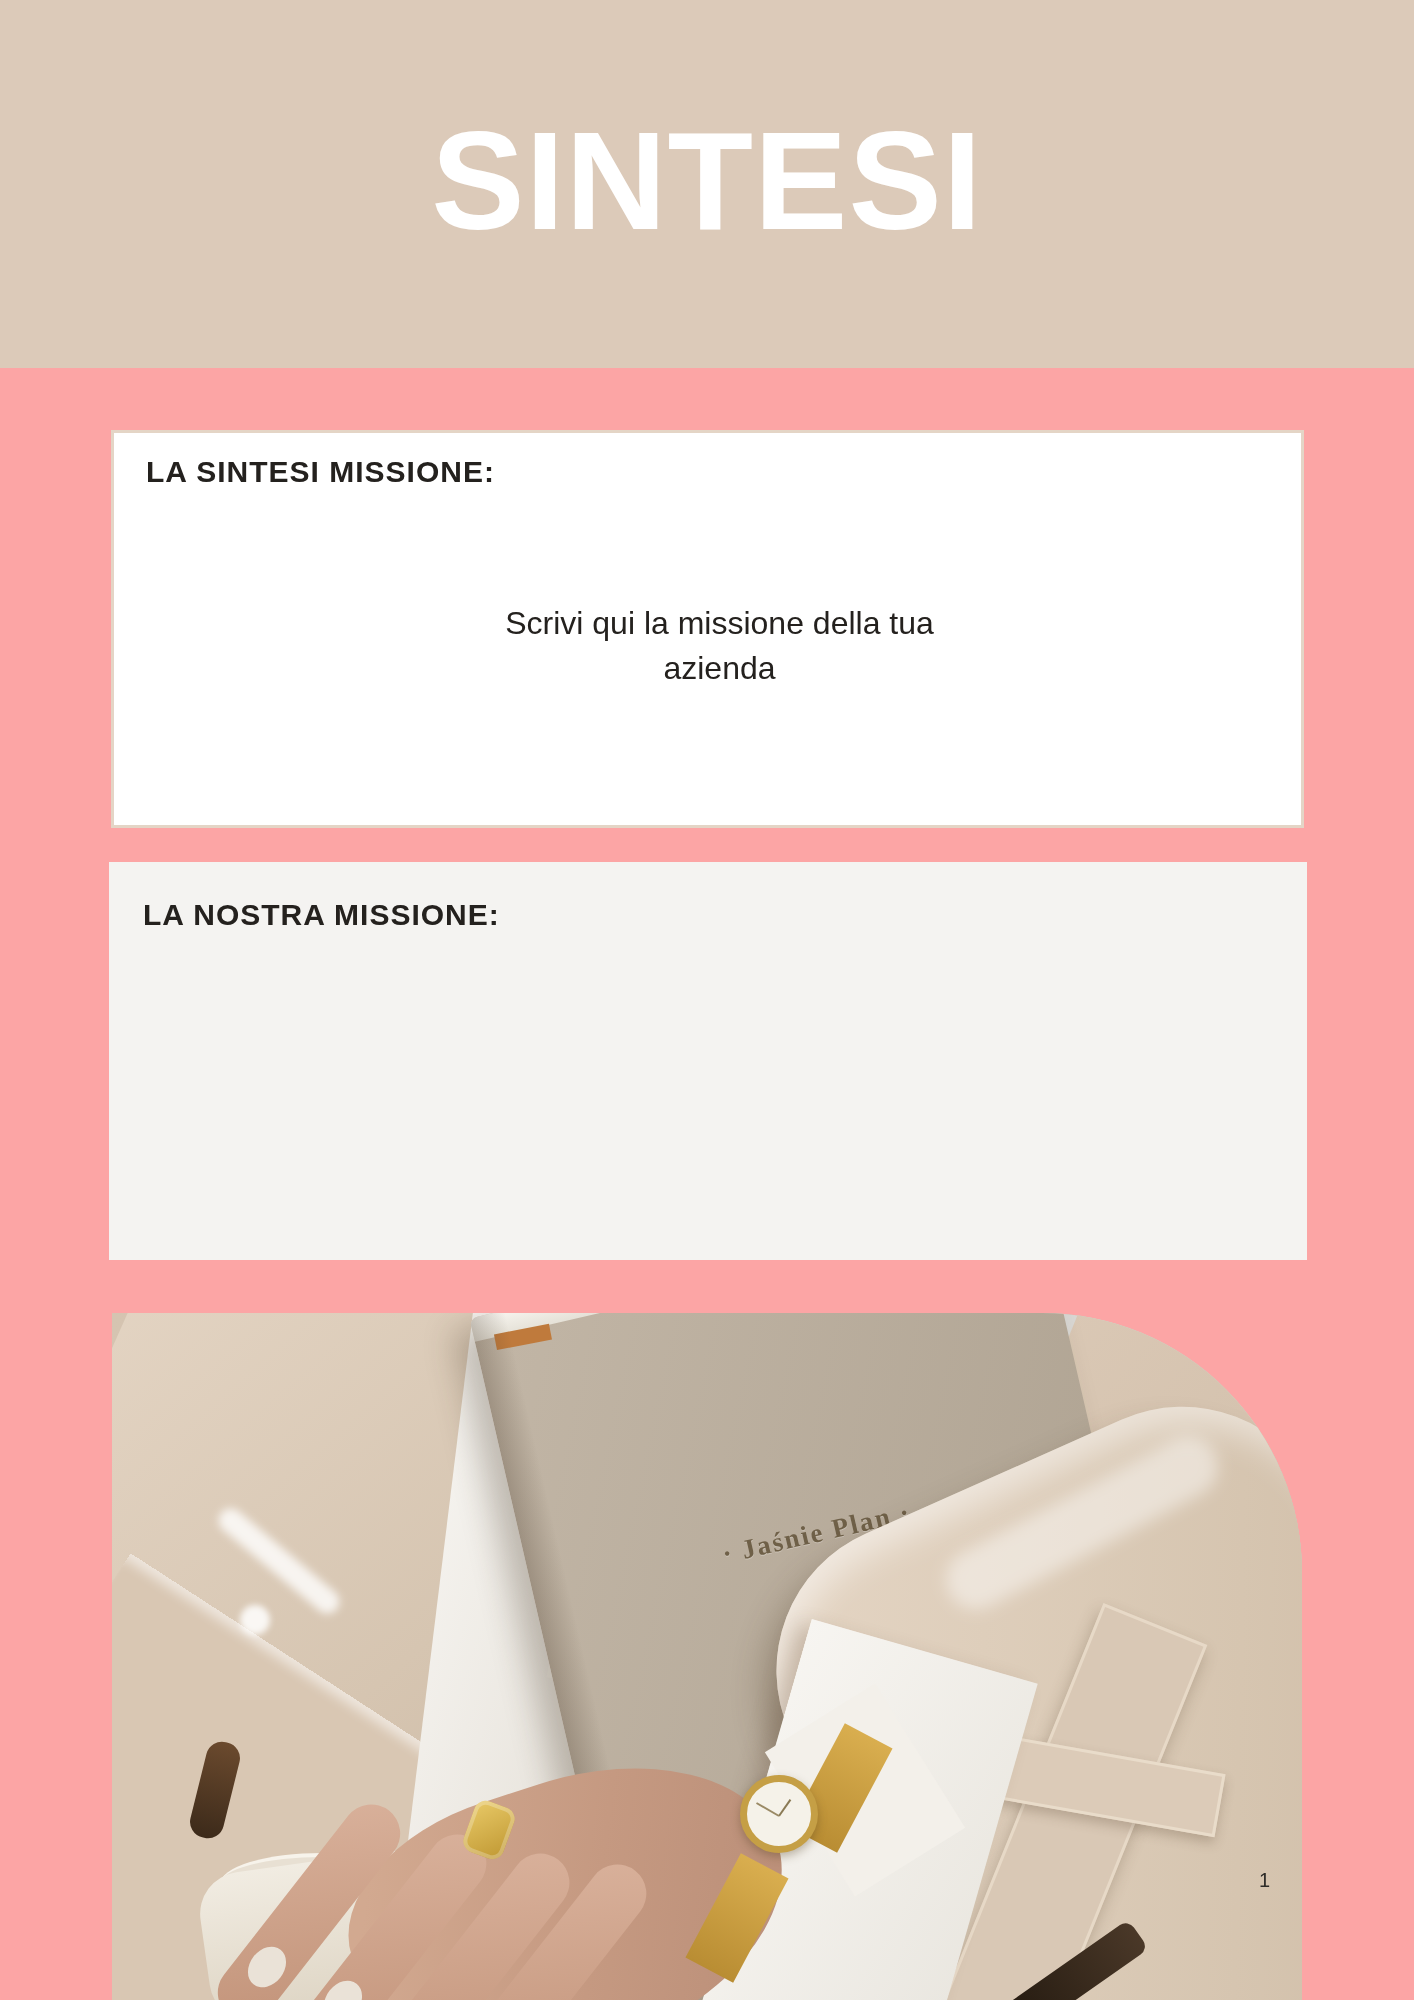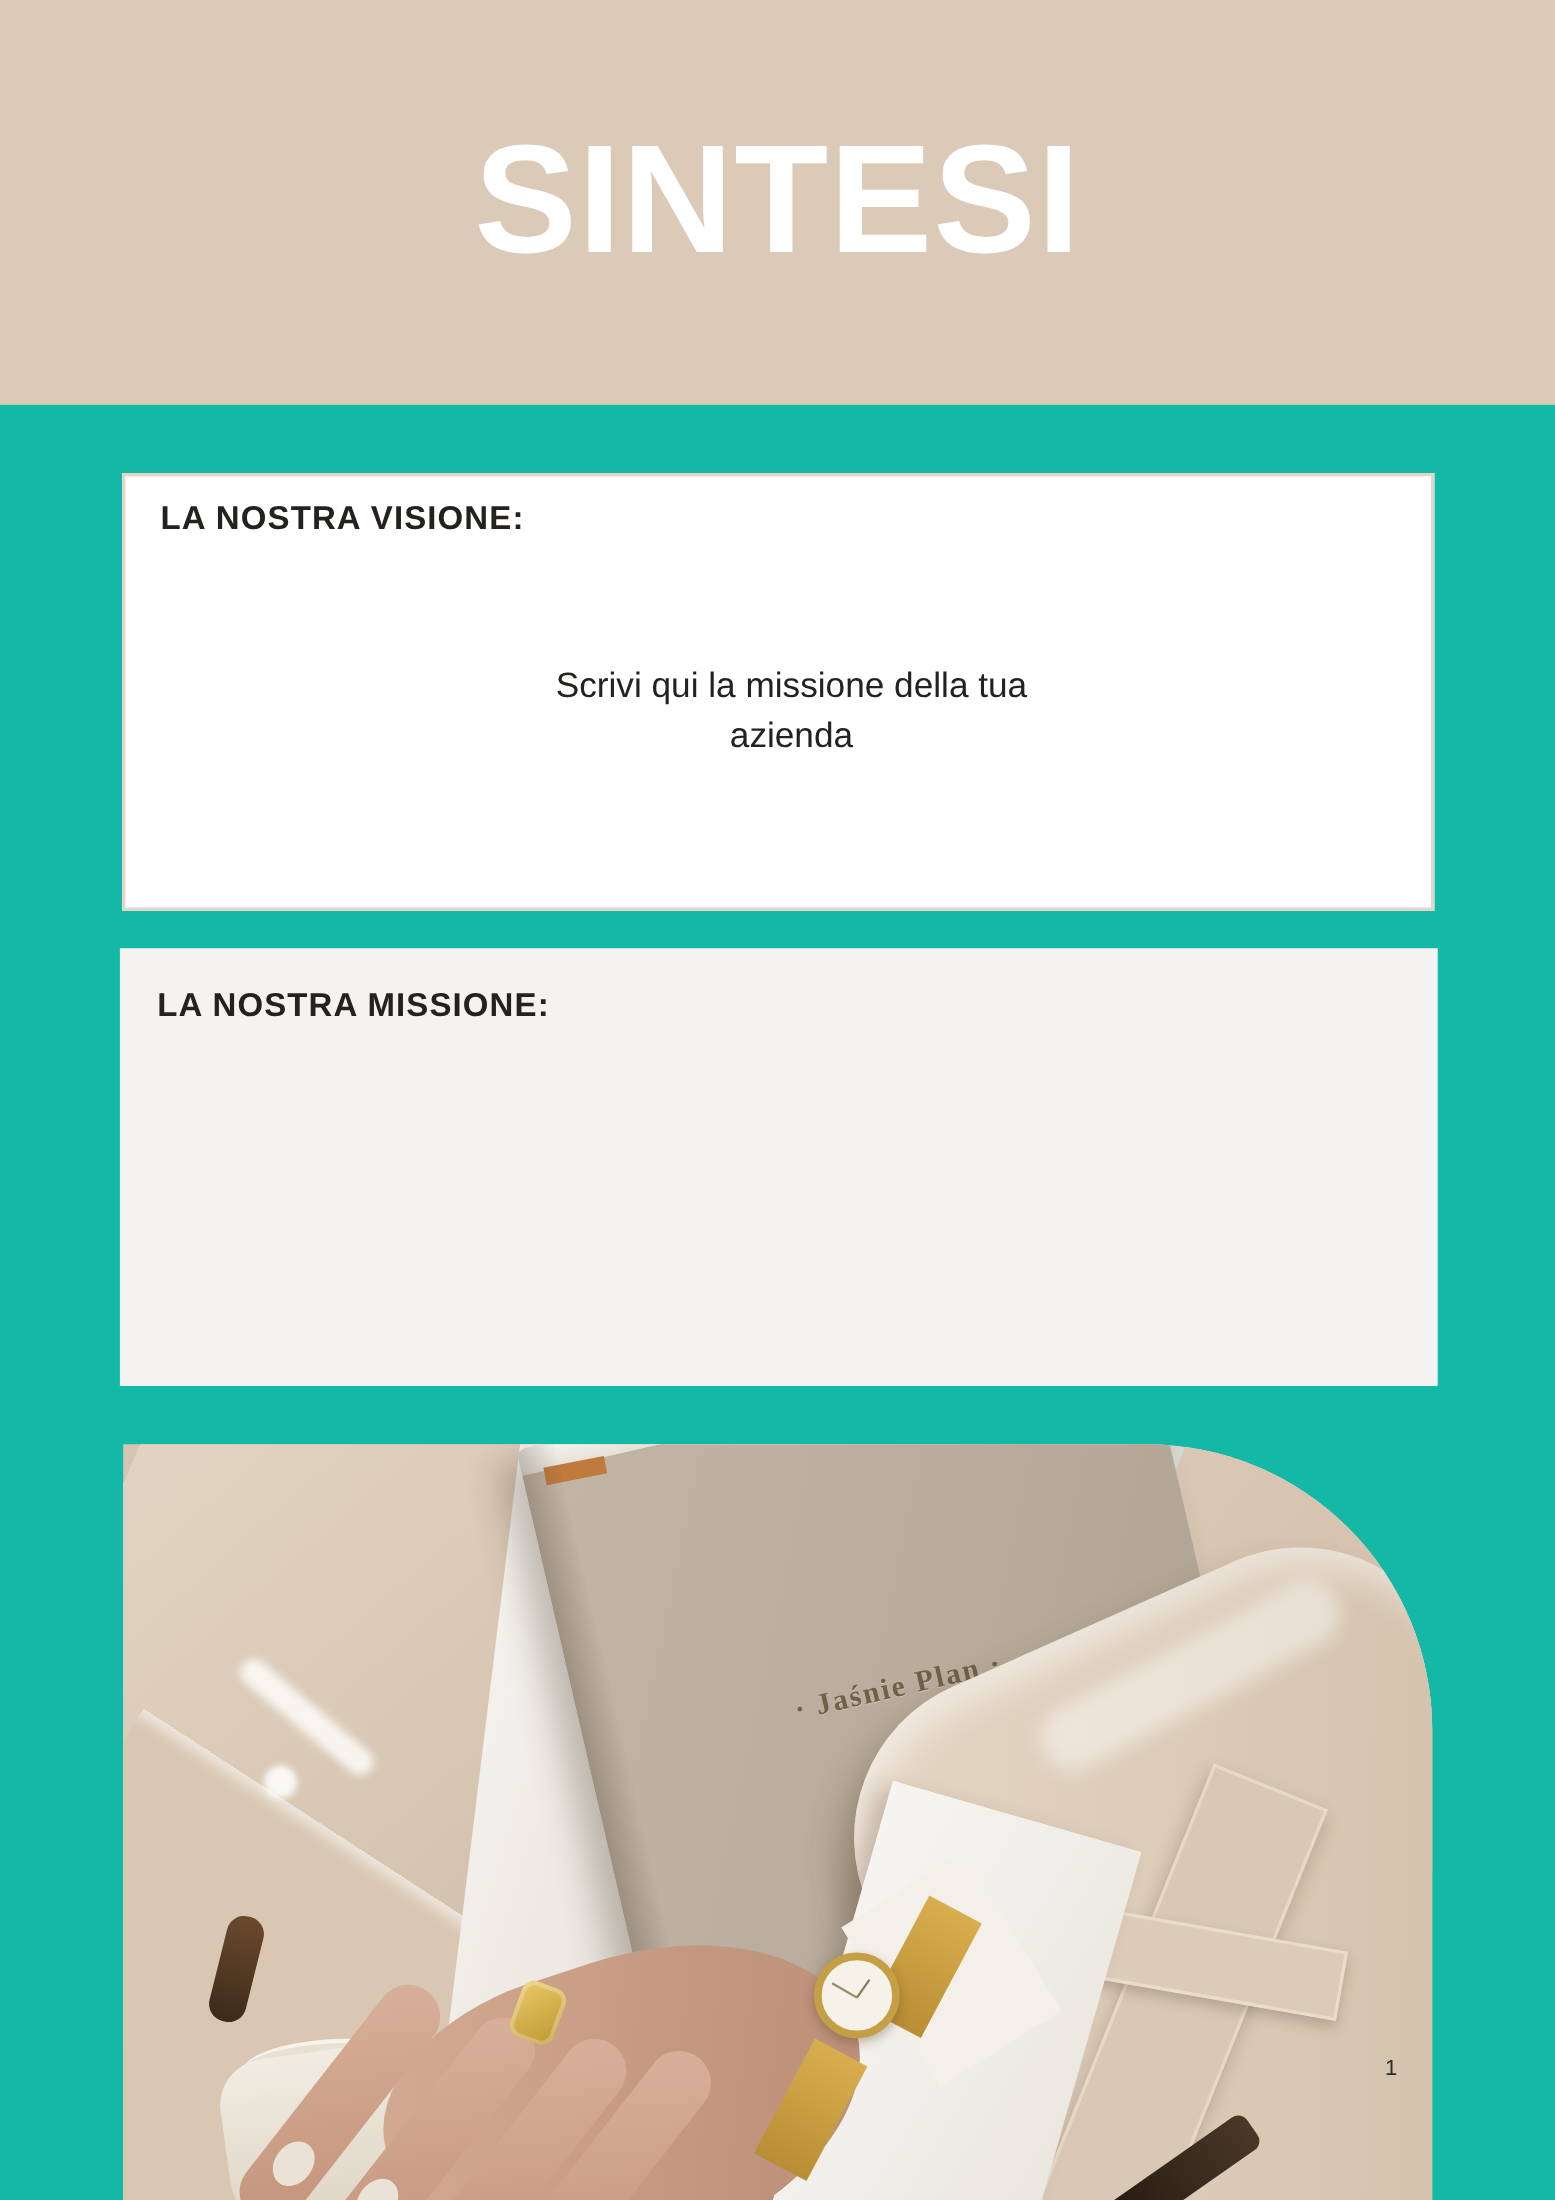--- a/index.html
+++ b/index.html
@@ -5,21 +5,21 @@
   :root{
     --banner:#dccab9;
     --box-border:#e4d5c6;
     --vision-bg:#f4f3f1;
     --text:#24211e;
     --title:#ffffff;
   }
   *{margin:0;padding:0;box-sizing:border-box;}
   body{background:#888;font-family:"Liberation Sans",sans-serif;}
   .page{
-    position:relative;width:1414px;height:2000px;background:#14b8a6;
+    position:relative;width:1414px;height:2000px;background:#fca5a5;
     margin:0 auto;overflow:hidden;
   }
   
   .banner{position:absolute;left:0;top:0;width:1414px;height:368px;background:var(--banner);}
   .banner h1{
     position:absolute;left:0;top:104px;width:100%;text-align:center;
     font-size:140px;font-weight:700;letter-spacing:1px;color:var(--title);
     font-family:"Liberation Sans",sans-serif;line-height:1.1;
   }
   
@@ -127,21 +127,21 @@
 </head>
 <body>
 
 <div class="page">
 
   <header class="banner">
     <h1>SINTESI</h1>
   </header>
 
   <section class="mission-box">
-    <h2 class="section-heading">LA NOSTRA VISIONE:</h2>
+    <h2 class="section-heading">LA SINTESI MISSIONE:</h2>
     <p class="placeholder-text"><span>Scrivi qui la missione della tua azienda</span></p>
   </section>
 
   <section class="vision-box">
     <h2 class="section-heading">LA NOSTRA MISSIONE:</h2>
   </section>
 
   <figure class="photo">
     <div class="ph-wall"></div>
     <div class="ph-shoulder"></div>

